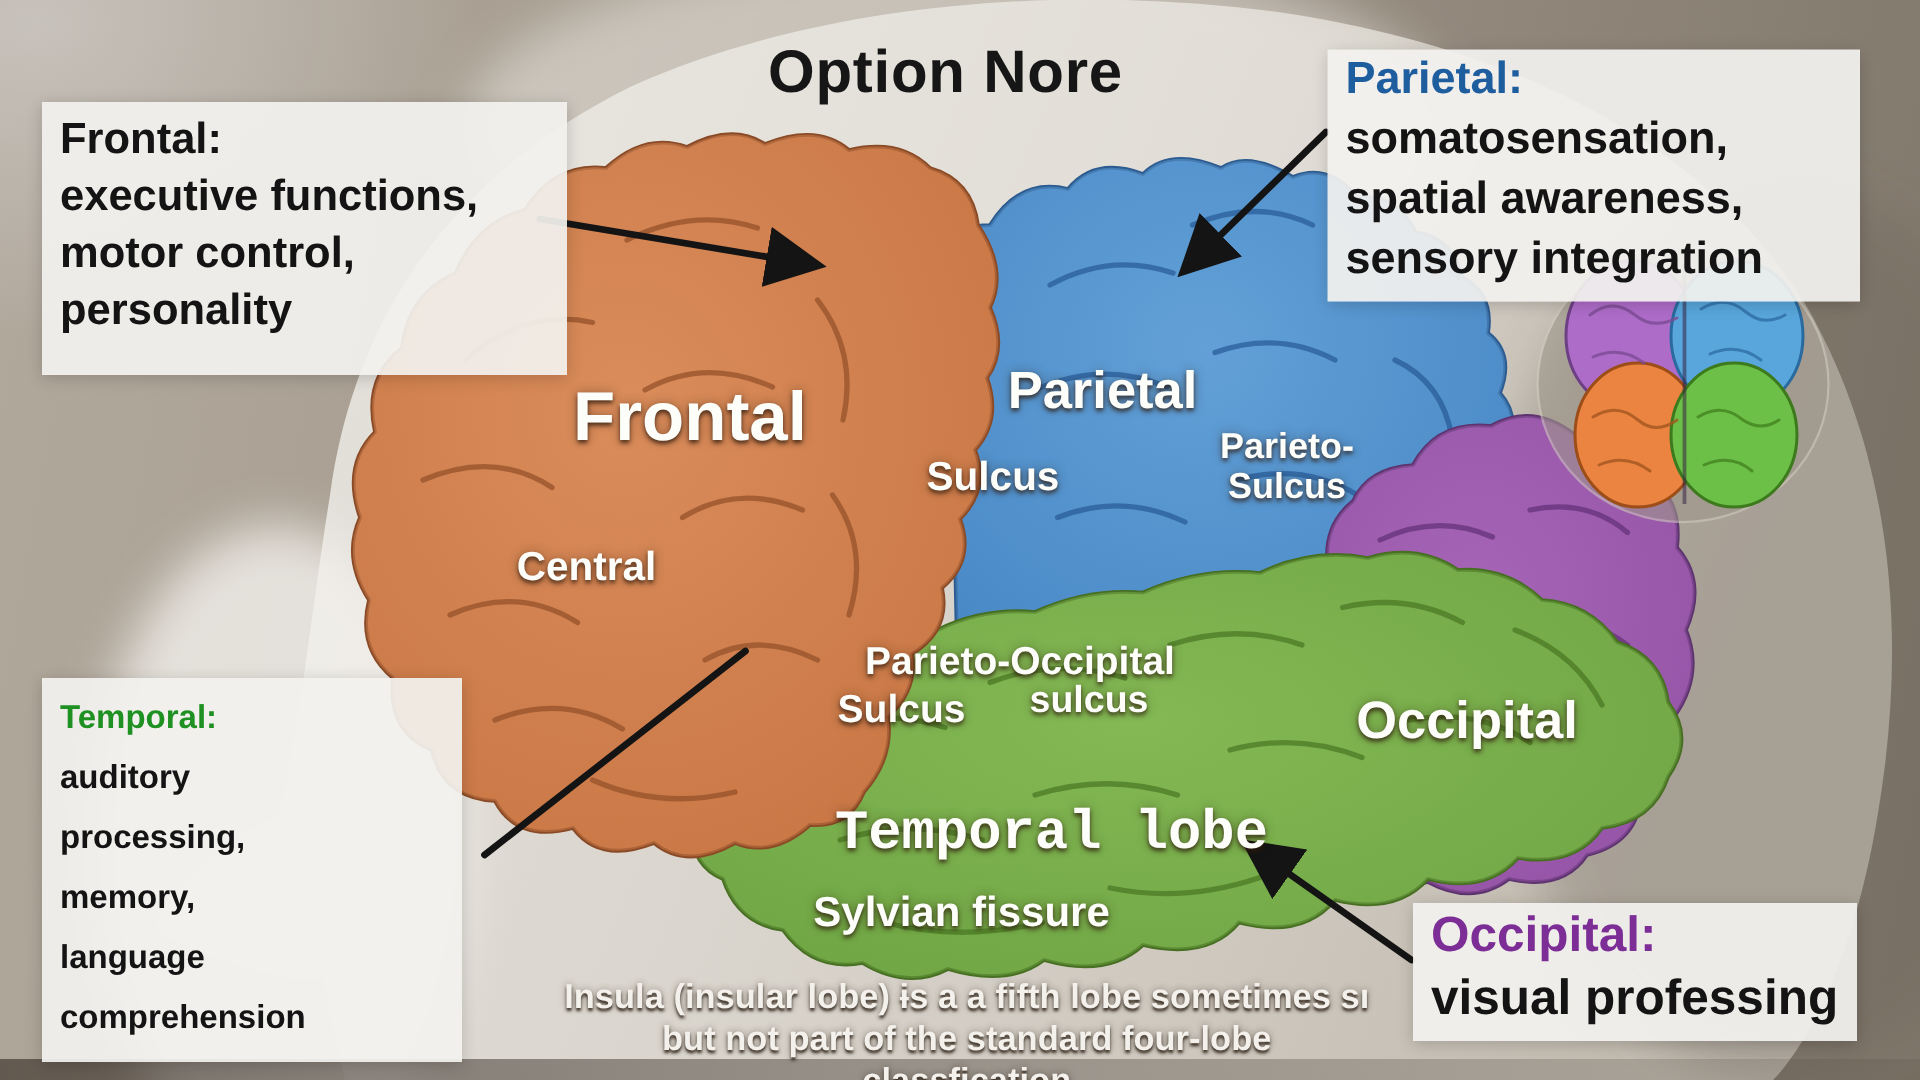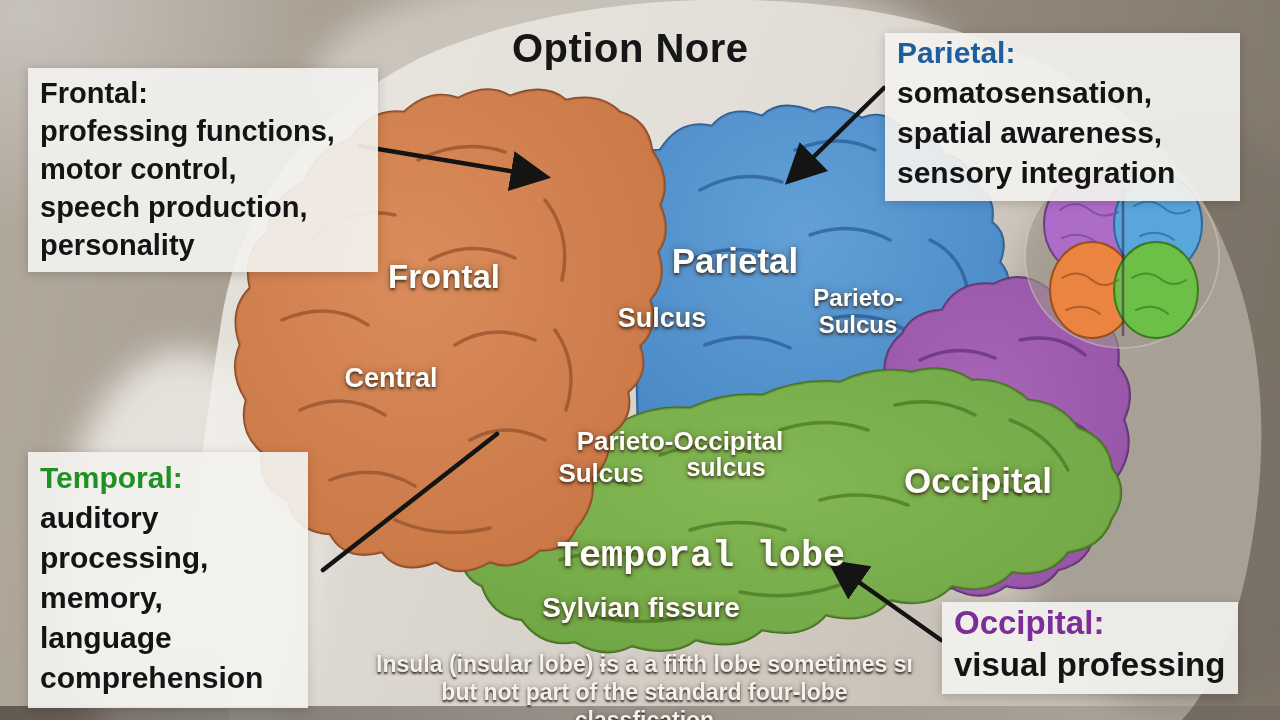--- a/index.html
+++ b/index.html
@@ -23,35 +23,35 @@
   .page-title{
     position:absolute;left:512px;top:26px;width:250px;text-align:left;
     font-size:40px;font-weight:bold;color:#161616;letter-spacing:.5px;white-space:nowrap;
   }
   .note-box{
     position:absolute;background:rgba(242,241,238,.93);
     box-shadow:0 2px 10px rgba(0,0,0,.18);
     color:#141414;font-weight:bold;
   }
   .note-box .line{white-space:nowrap;}
-  .box-frontal{left:28px;top:68px;width:326px;padding:6px 12px 8px;font-size:29px;line-height:38px;}
+  .box-frontal{left:28px;top:68px;width:326px;padding:6px 12px 24px;font-size:29px;line-height:38px;}
   .box-parietal{left:885px;top:33px;width:331px;padding:0 12px 8px;font-size:30px;line-height:40px;}
-  .box-temporal{left:28px;top:452px;width:256px;padding:6px 12px 10px;font-size:30px;line-height:40px;}
+  .box-temporal{left:28px;top:452px;width:256px;padding:6px 12px 10px;font-size:22px;line-height:40px;}
   .box-occipital{left:942px;top:602px;width:272px;padding:0 12px 8px;font-size:33px;line-height:42px;}
   .t-frontal{color:#141414;}
   .t-parietal{color:#1e5d9e;}
   .t-temporal{color:#1f9122;}
   .t-occipital{color:#7c2d96;}
 
   .blabel{
     position:absolute;transform:translate(-50%,-50%);
     color:#fdfdfa;font-weight:bold;white-space:nowrap;text-align:center;
     text-shadow:0 2px 3px rgba(45,25,12,.75),0 0 7px rgba(45,25,12,.35);
   }
-  .lb-frontal{left:444px;top:277px;font-size:33px;}
+  .lb-frontal{left:460px;top:277px;font-size:46px;}
   .lb-central{left:391px;top:378px;font-size:27px;}
   .lb-parietal{left:735px;top:261px;font-size:35px;}
   .lb-sulcus{left:662px;top:318px;font-size:27px;}
   .lb-parieto2{left:858px;top:311px;font-size:24px;line-height:27px;}
   .lb-pocc{left:680px;top:441px;font-size:26px;}
   .lb-pocc-sl{left:601px;top:473px;font-size:26px;}
   .lb-pocc-sr{left:726px;top:467px;font-size:25px;}
   .lb-occipital{left:978px;top:481px;font-size:35px;}
   .lb-temporal{left:701px;top:556px;font-size:37px;font-family:Liberation Mono, monospace;}
   .lb-sylvian{left:641px;top:608px;font-size:28px;}
@@ -240,23 +240,22 @@
     <path class="arrow" d="M 323,570 L 497,434"></path>
     <path class="arrow" d="M 941,640 L 836,566" marker-end="url(#ah)"></path>
 
     <rect x="0" y="706" width="1280" height="14" fill="url(#bandg)"></rect>
   </svg>
 
   <div class="page-title">Option Nore</div>
 
   <div class="note-box box-frontal">
     <div class="line t-frontal">Frontal:</div>
-    <div class="line">professing functions,</div>
+    <div class="line">executive functions,</div>
     <div class="line">motor control,</div>
-    <div class="line">speech production,</div>
     <div class="line">personality</div>
   </div>
 
   <div class="note-box box-parietal">
     <div class="line t-parietal">Parietal:</div>
     <div class="line">somatosensation,</div>
     <div class="line">spatial awareness,</div>
     <div class="line">sensory integration</div>
   </div>
 

